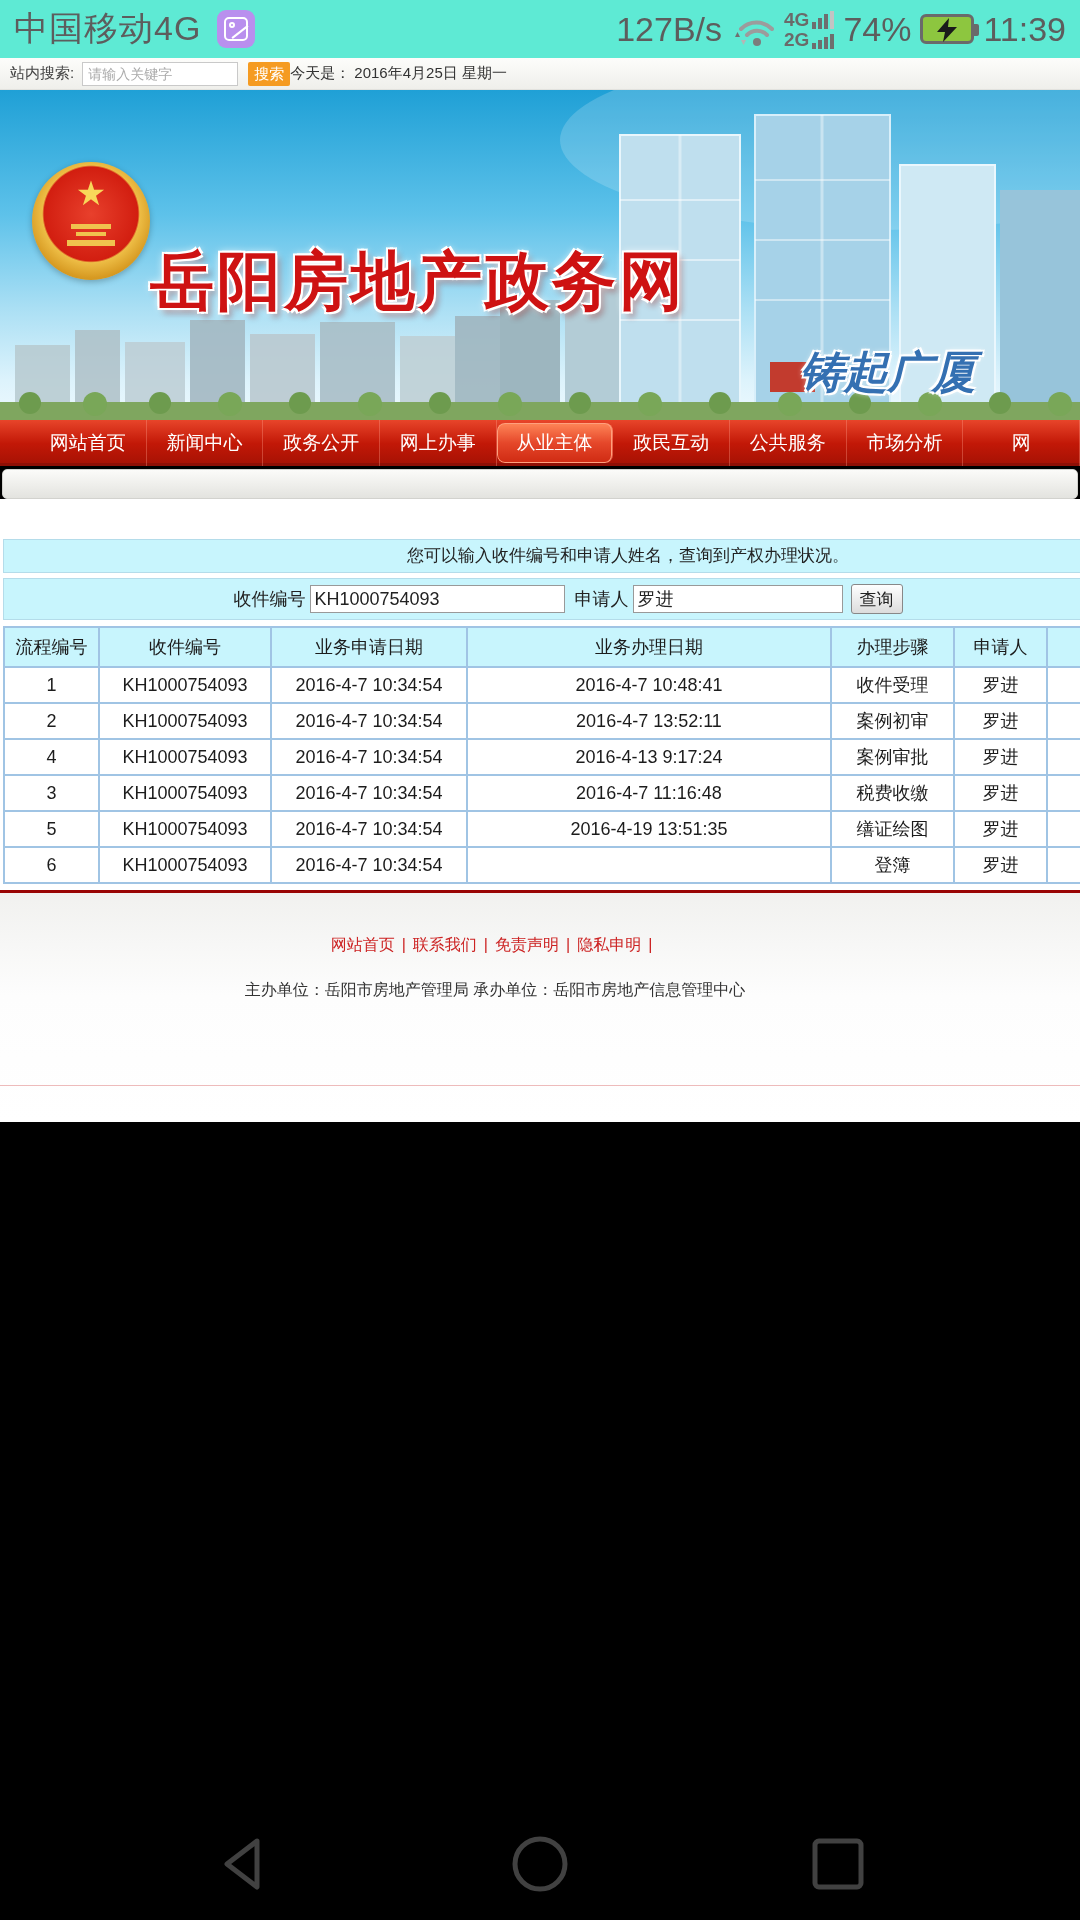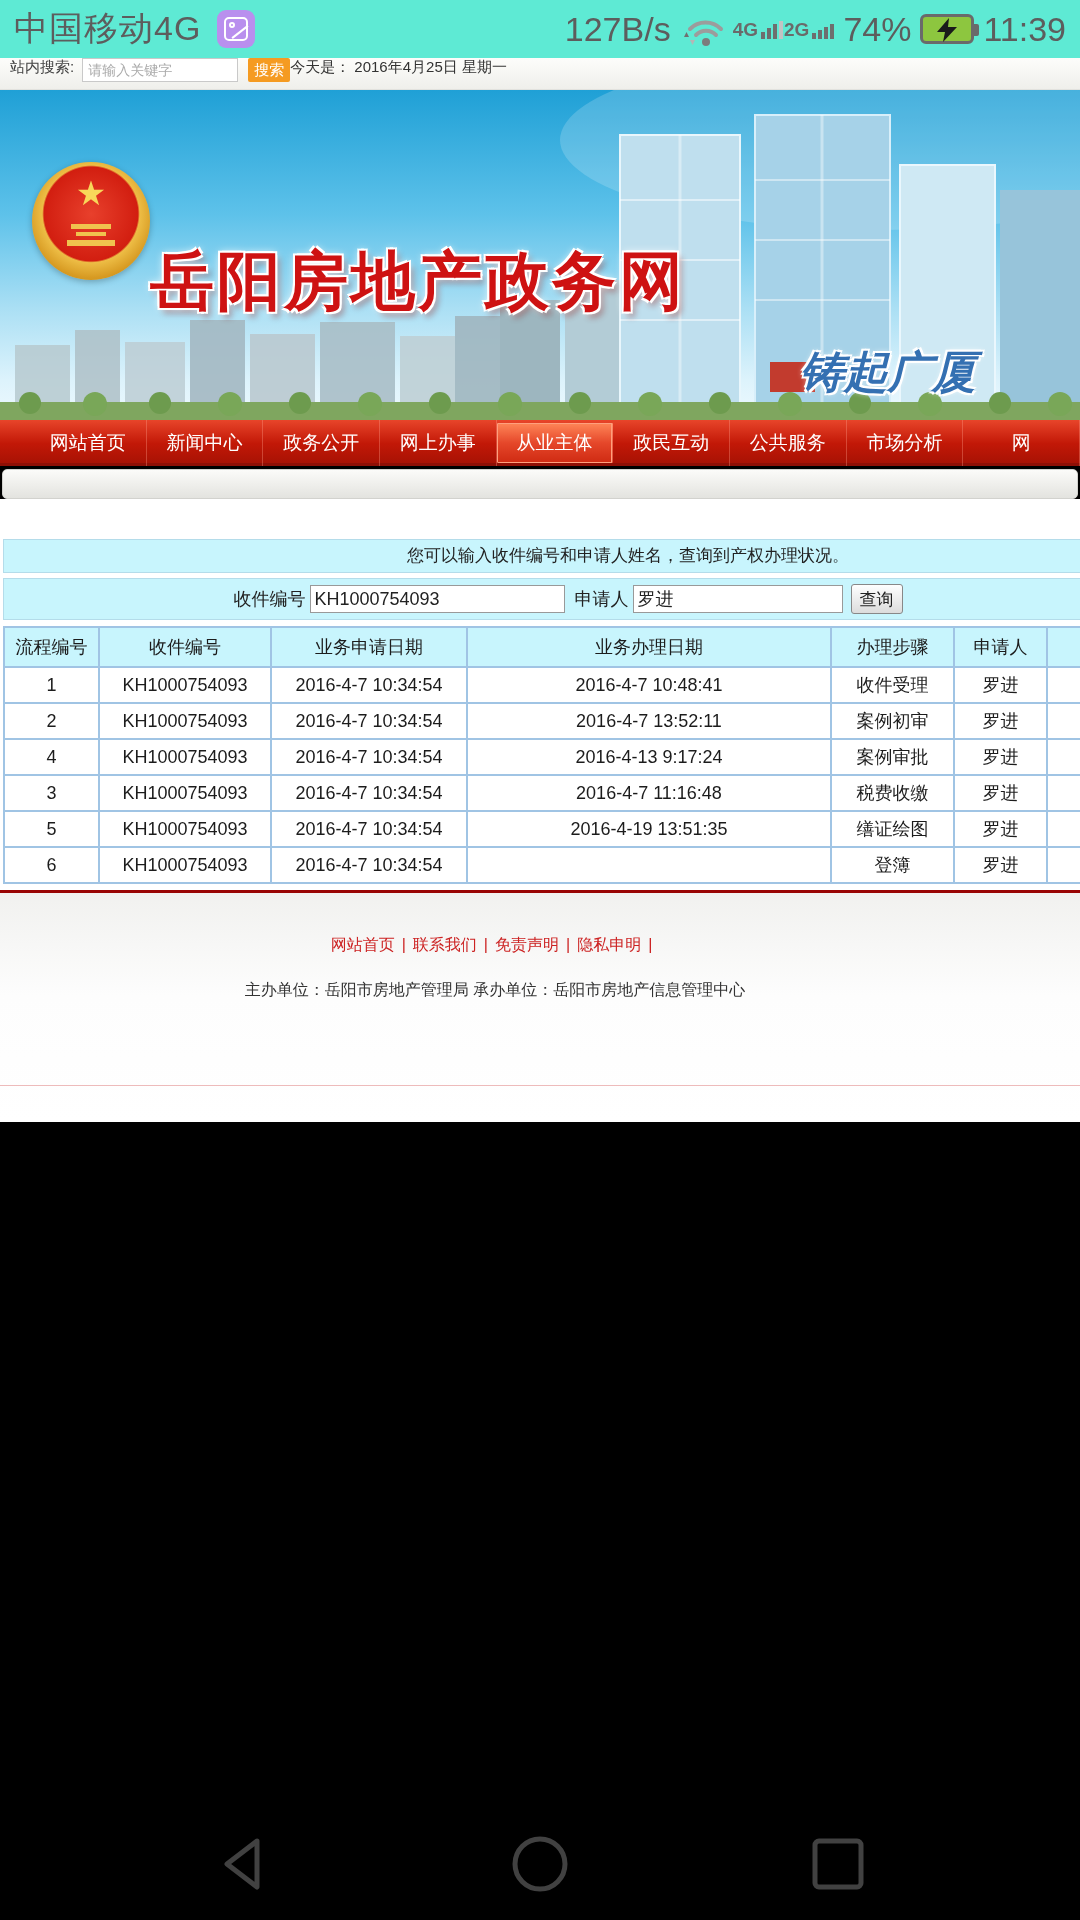--- a/index.html
+++ b/index.html
@@ -8,32 +8,32 @@
   .screen { position:relative; width:1080px; height:1920px; overflow:hidden; background:#000; }
 
   
   .status-bar { height:58px; background:#5eead4; display:flex; align-items:center; padding:0 14px; color:#5d5d5d; font-size:34px; }
   .carrier { letter-spacing:1px; }
   .shot-icon { width:38px; height:38px; margin-left:16px; border-radius:9px; background:#b98fee; position:relative; }
   .shot-icon .frame { position:absolute; left:7px; top:7px; width:24px; height:24px; border:2px solid #fff; border-radius:5px; }
   .shot-icon .dot { position:absolute; left:12px; top:12px; width:6px; height:6px; border:2px solid #fff; border-radius:50%; }
   .shot-icon .diag { position:absolute; left:13px; top:21px; width:20px; height:2px; background:#fff; transform:rotate(-38deg); }
   .sb-right { margin-left:auto; display:flex; align-items:center; gap:9px; }
-  .net-block { display:flex; flex-direction:row; justify-content:center; gap:1px;text-align:right; }
+  .net-block { display:flex; flex-direction:column; justify-content:center; gap:1px;text-align:right; }
   .net-row { display:flex; align-items:flex-end; gap:3px; font-size:19px; font-weight:bold; color:#6a6a6a; line-height:1; }
   .bars { display:flex; align-items:flex-end; gap:2px; height:18px; }
   .bars i { display:block; width:4px; background:#6e6e6e; }
   .bars i.dim { background:#c3c3c3; }
   .battery { position:relative; width:54px; height:30px; border:3px solid #6a6a6a; border-radius:6px; background:#8dc63f; }
   .battery .nub { position:absolute; right:-8px; top:7px; width:5px; height:12px; background:#6a6a6a; border-radius:0 2px 2px 0; }
   .battery svg { position:absolute; left:12px; top:1px; }
   .pct, .speed, .clock { color:#5d5d5d; }
 
   
-  .search-row { height:32px; background:linear-gradient(#fdfdfb,#efefeb); border-bottom:1px solid #e2e2de; display:flex; align-items:flex-start; padding:0 10px; font-size:15px; color:#444; }
+  .search-row { height:32px; background:linear-gradient(#fdfdfb,#efefeb); border-bottom:1px solid #e2e2de; display:flex; align-items:center; padding:0 10px; font-size:15px; color:#444; }
   .search-input { width:156px; height:24px; margin-left:8px; border:1px solid #c9c9c9; background:#fff; font-size:14px; padding:0 5px; color:#333; }
   .search-input::placeholder { color:#aaa; }
   .search-btn { margin-left:10px; width:42px; height:24px; background:#f59b22; color:#fff; border:none; font-size:15px; line-height:22px; border-radius:2px; }
   .today { color:#333; }
 
   
   .banner { position:relative; height:330px; overflow:hidden;
     background:linear-gradient(180deg,#1fa0d6 0%,#5ec2ea 38%,#aadff4 66%,#ddf3fc 88%,#eef9fe 100%); }
   .banner svg.skyline { position:absolute; left:0; top:0; width:1080px; height:330px; }
   .emblem { position:absolute; left:32px; top:72px; width:118px; height:118px; border-radius:50%;
@@ -47,21 +47,21 @@
   .banner-title { position:absolute; left:150px; top:148px; font-family:"Liberation Serif", serif; font-weight:bold; font-size:64px; letter-spacing:3px; color:#ce1212; white-space:nowrap;
     text-shadow:2px 2px 0 #fff,-2px -2px 0 #fff,2px -2px 0 #fff,-2px 2px 0 #fff,0 0 8px #fff,4px 5px 6px rgba(120,10,10,.45); }
   .slogan { position:absolute; font-weight:bold; font-style:italic; color:#3470b2; white-space:nowrap;
     text-shadow:2px 2px 0 #fff,-2px -2px 0 #fff,2px -2px 0 #fff,-2px 2px 0 #fff,0 0 6px #fff; }
   .slogan1 { left:742px; top:182px; font-size:46px; }
   .slogan2 { left:800px; top:253px; font-size:44px; }
 
   
   .main-nav { height:46px; background:linear-gradient(#e8452a,#c21807 55%,#a81204); border-bottom:3px solid #8f0f05; display:flex; padding-left:30px; }
   .nav-item { width:121px; height:46px; line-height:46px; text-align:center; color:#fff; font-size:19px; border-right:1px solid rgba(255,160,140,.35); cursor:pointer; }
-  .nav-item.active { background:linear-gradient(#ff8658,#e5472a 50%,#cf2a12); box-shadow:inset 0 0 0 1px #ff9f7d; border-radius:1px; height:40px; line-height:40px; margin-top:3px; }
+  .nav-item.active { background:linear-gradient(#ff8658,#e5472a 50%,#cf2a12); box-shadow:inset 0 0 0 1px #ff9f7d; border-radius:8px; height:40px; line-height:40px; margin-top:3px; }
 
   .sub-bar { margin:3px 2px 0; height:30px; background:linear-gradient(#fbfbf9,#e3e3df); border:1px solid #d2d2ce; border-radius:5px; }
 
   .page-body { background:#fff; padding-top:40px; }
   .content { width:1250px; margin-left:3px; }
 
   
   .notice-bar { height:34px; line-height:32px; background:#c8f5fd; border:1px solid #b4dcea; text-align:center; font-size:17px; color:#222; }
   .query-row { margin-top:5px; height:42px; background:#c8f5fd; border:1px solid #b4dcea; display:flex; align-items:center; justify-content:center; padding-right:120px; font-size:18px; color:#222; }
   .query-row label { margin-right:4px; }

